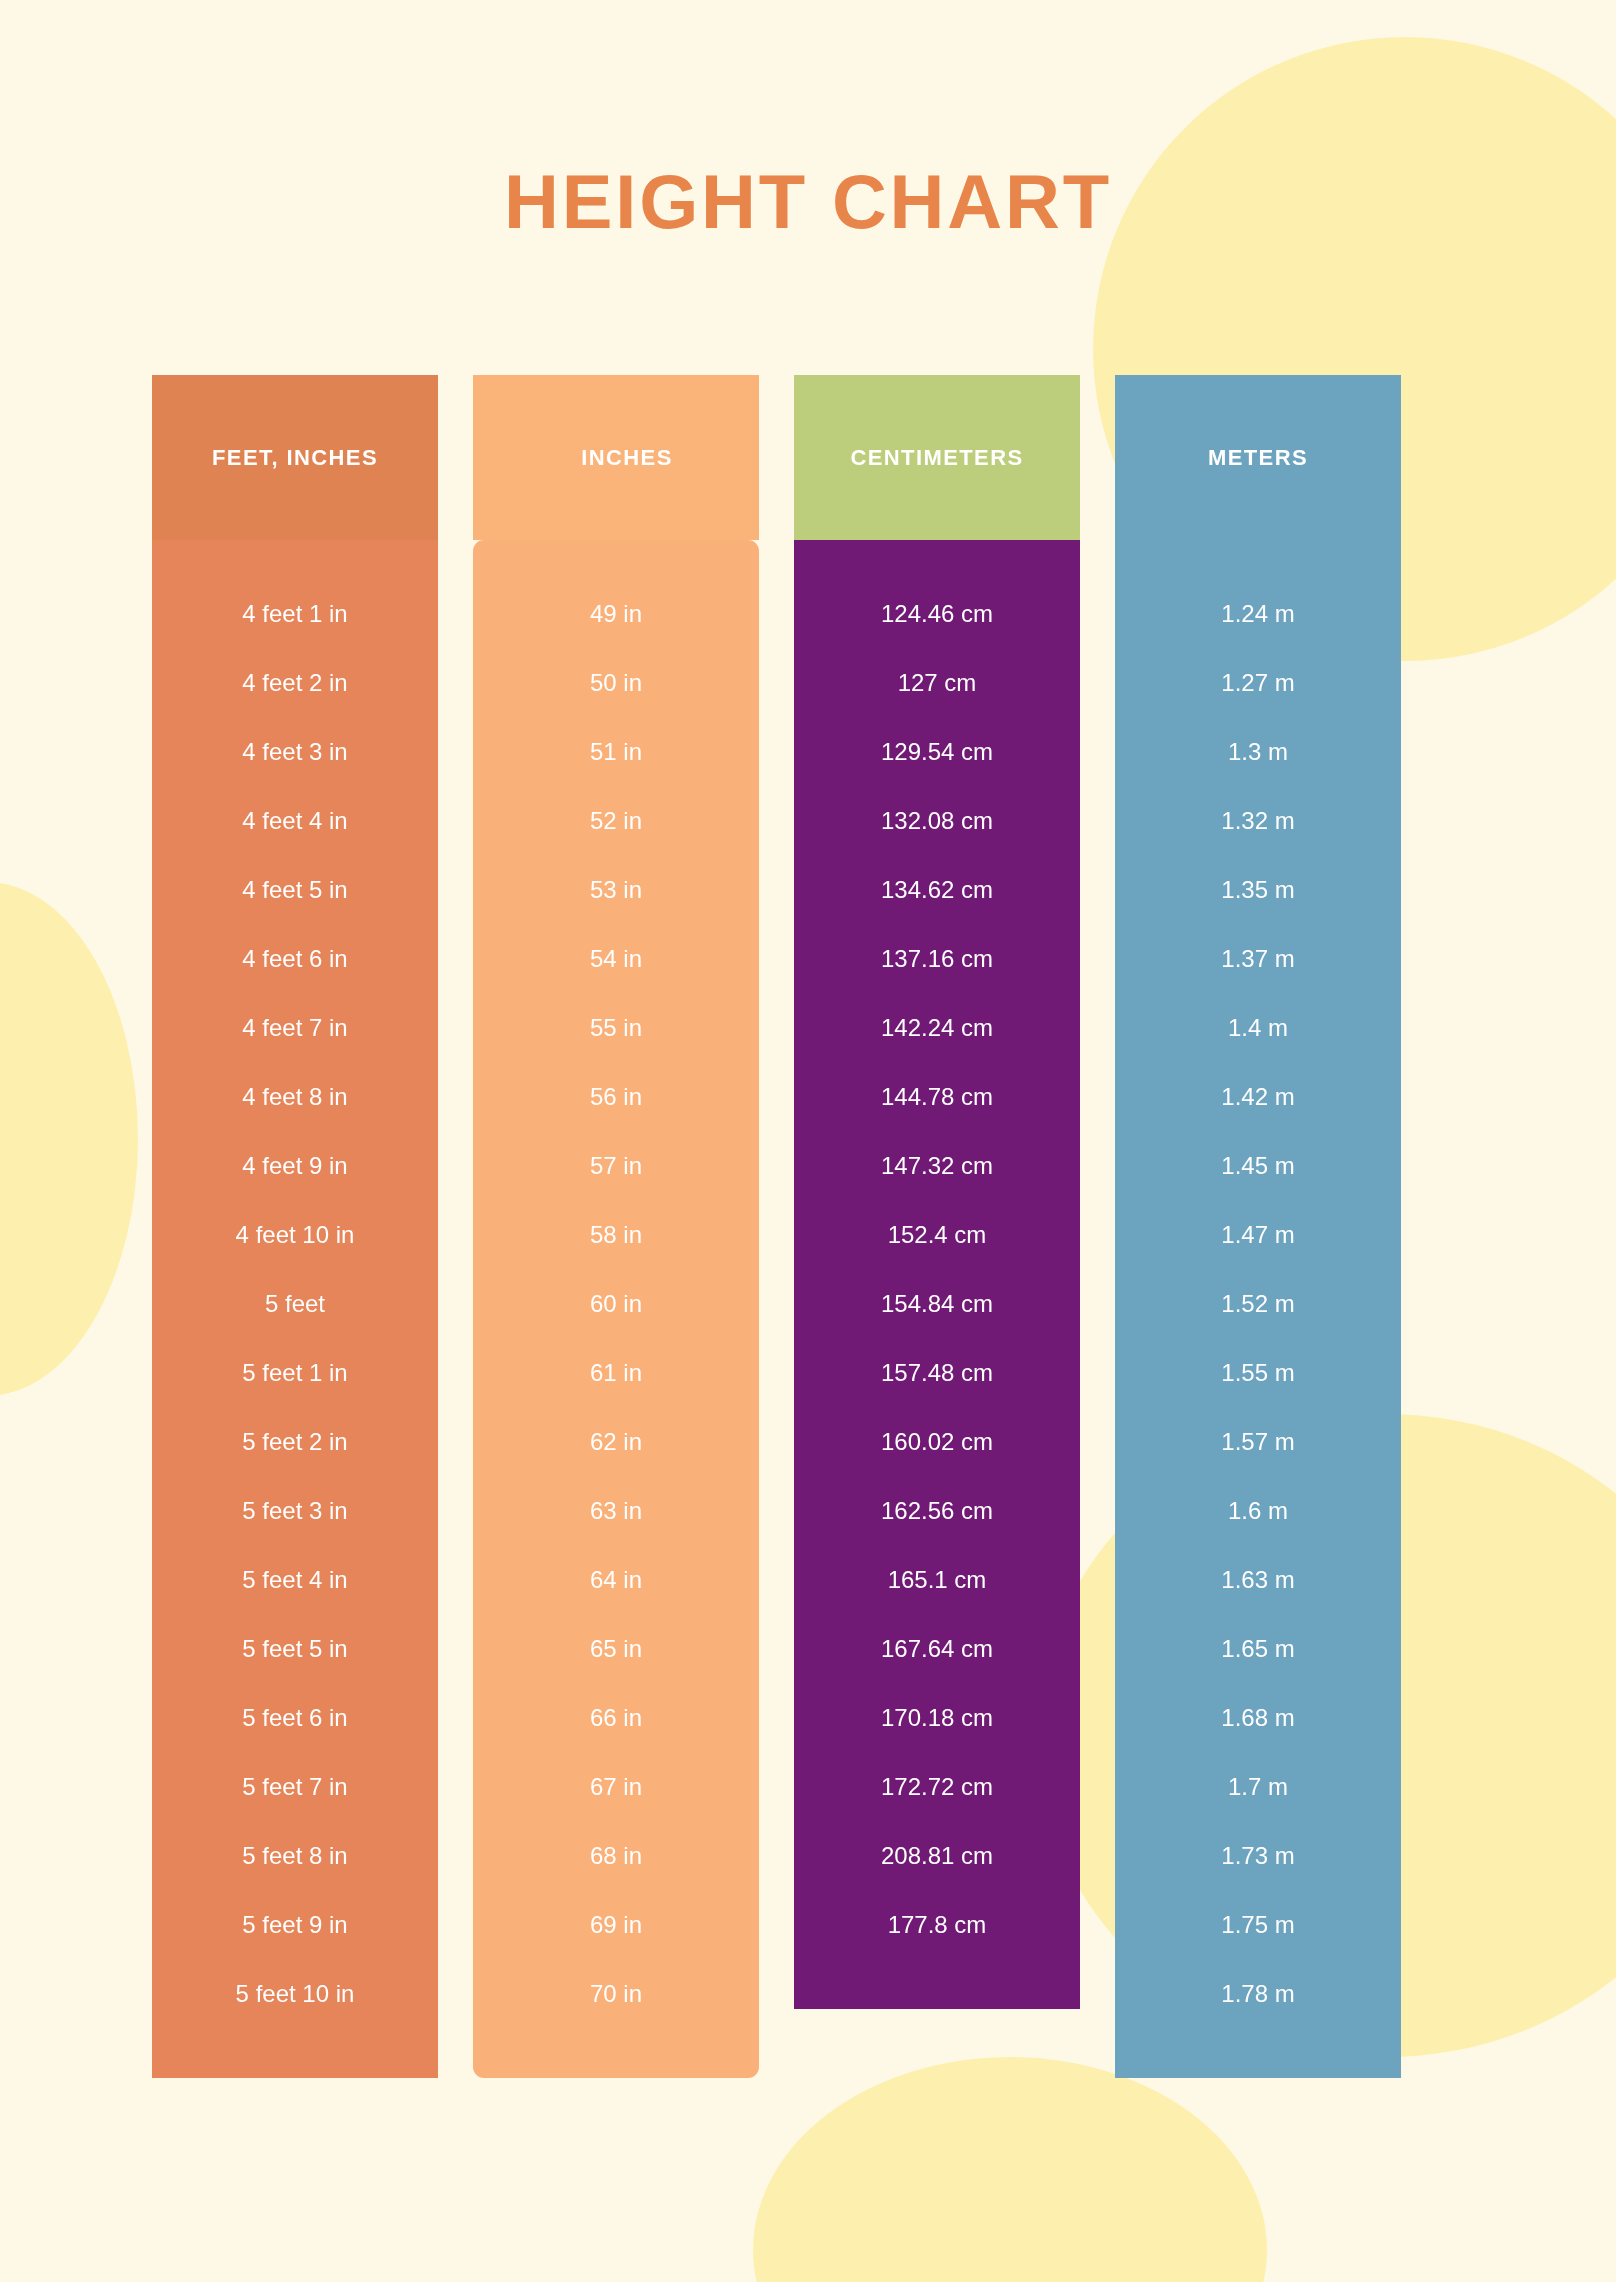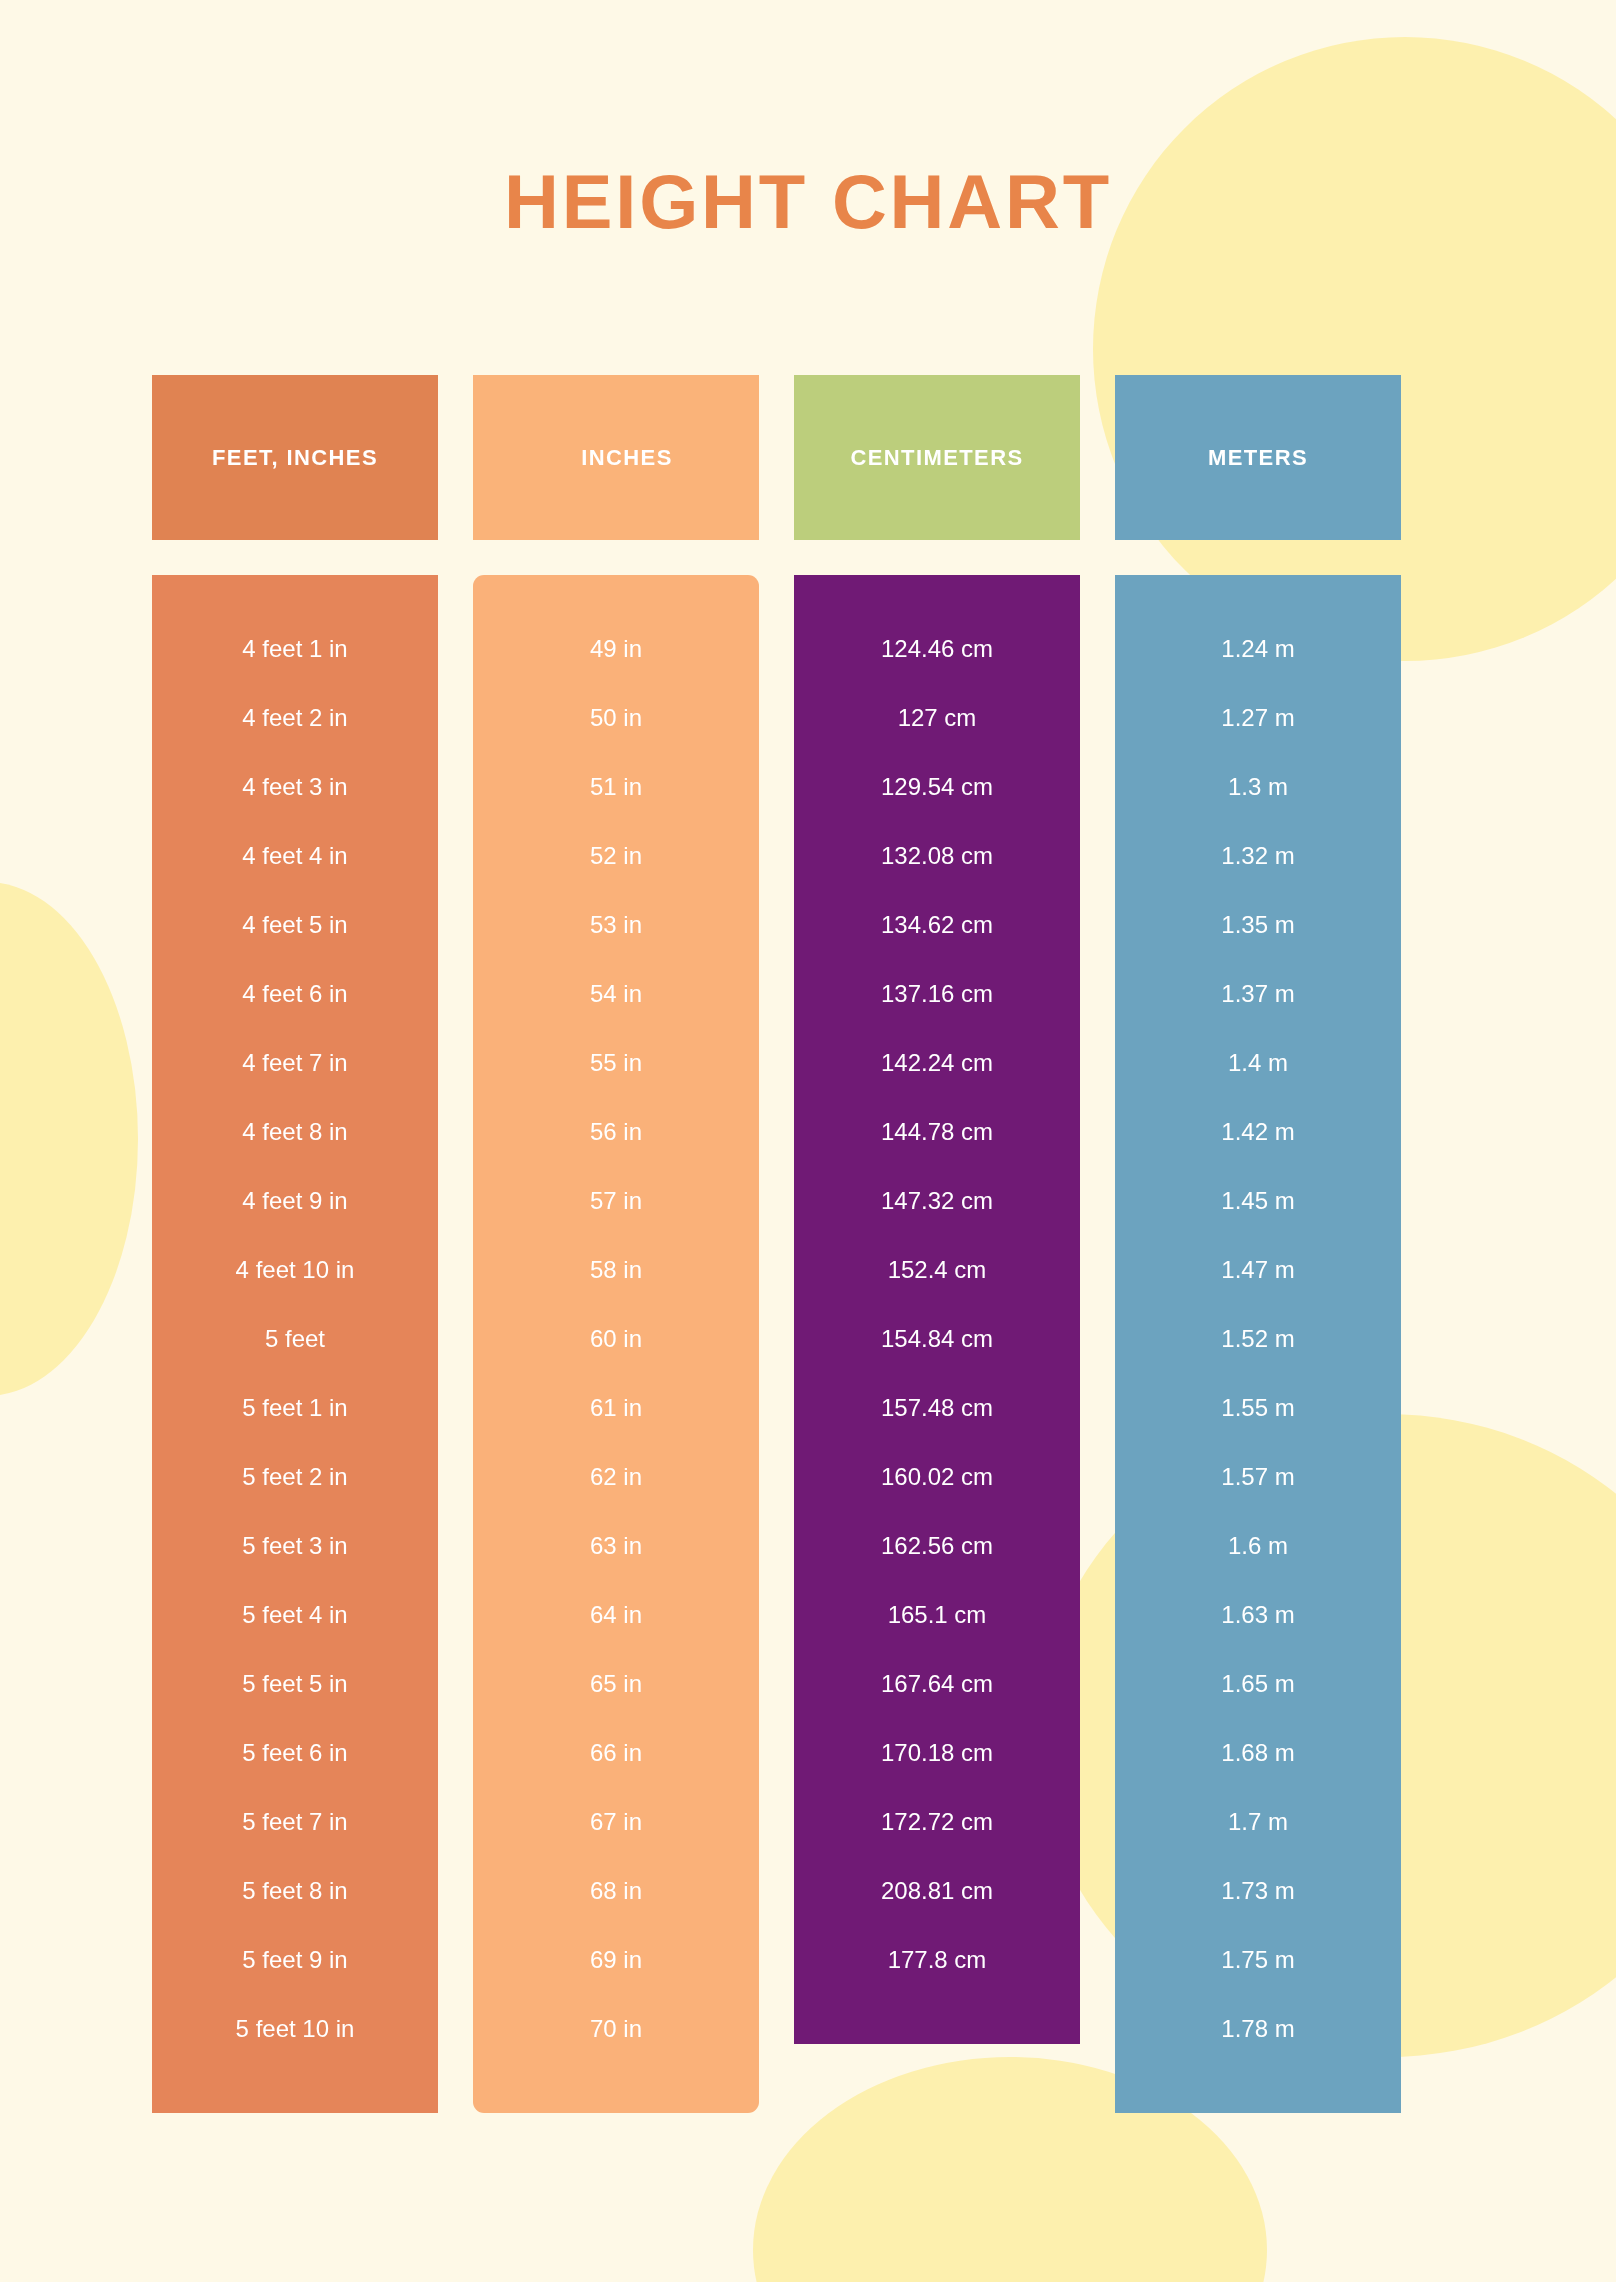--- a/index.html
+++ b/index.html
@@ -77,21 +77,20 @@
     display: flex;
     align-items: center;
     justify-content: center;
     color: #FFFFFF;
     font-size: 22px;
     font-weight: bold;
     letter-spacing: 1.4px;
     text-align: center;
   }
   .col-body {
-    margin-top: 35px;
     padding-top: 39px;
     padding-bottom: 50px;
     display: flex;
     flex-direction: column;
   }
   .cell {
     height: 69px;
     line-height: 69px;
     text-align: center;
     color: #FFFFFF;

